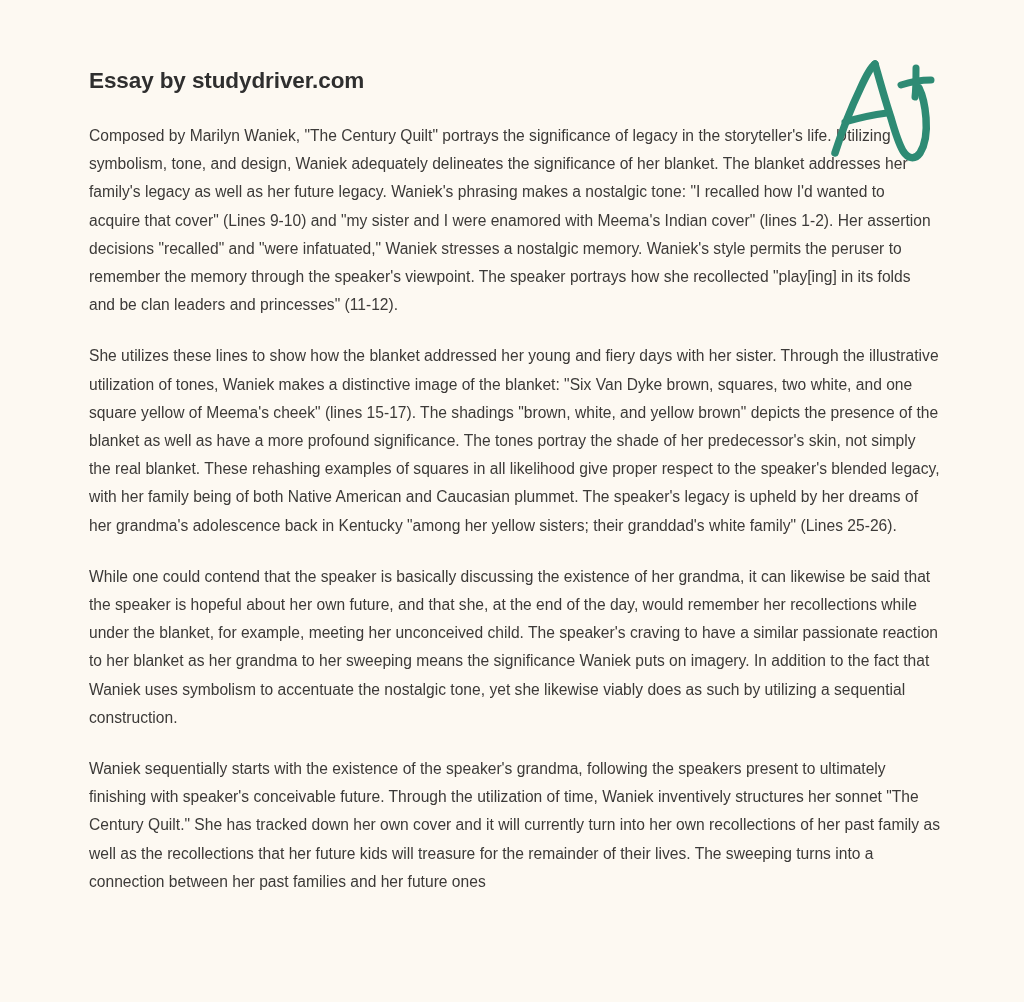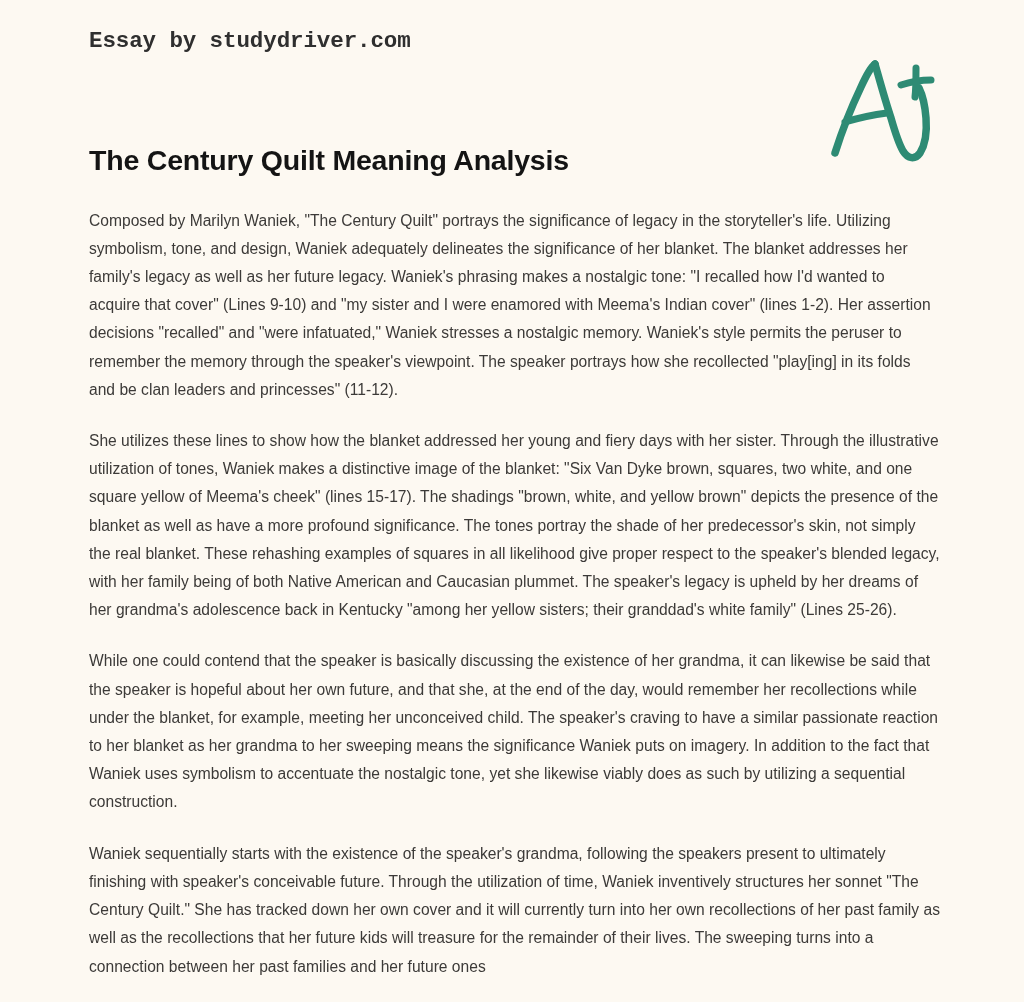--- a/index.html
+++ b/index.html
@@ -19,22 +19,21 @@
     width: 1024px;
     height: 1002px;
     box-sizing: border-box;
     padding: 0 89px;
     background: #fdf9f2;
   }
 
   
   .header {
     position: relative;
-    padding-top: 28px;
-    font-family: Liberation Mono, monospace;
+    padding-top: 67px;
   }
 
   .brand-line {
     font-size: 22.5px;
     font-weight: bold;
     color: #2f2f2f;
     letter-spacing: -0.1px;
     line-height: 1.2;
   }
 
@@ -119,21 +118,20 @@
 
         <path d="M24 70 C 34 67, 50 63, 66 61" stroke-width="7"></path>
 
         <path d="M80 33 C 89 30, 101 28, 110 28" stroke-width="7"></path>
 
         <path d="M95 16 C 95 25, 95 37, 94 45" stroke-width="7"></path>
       </svg>
     </div>
   </div>
 
-  <h1 class="title">The Century Quilt Meaning Analysis</h1>
 
   <div class="article">
     <p>Composed by Marilyn Waniek, "The Century Quilt" portrays the significance of legacy in the storyteller's life. Utilizing symbolism, tone, and design, Waniek adequately delineates the significance of her blanket. The blanket addresses her family's legacy as well as her future legacy. Waniek's phrasing makes a nostalgic tone: "I recalled how I'd wanted to acquire that cover" (Lines 9-10) and "my sister and I were enamored with Meema's Indian cover" (lines 1-2). Her assertion decisions "recalled" and "were infatuated," Waniek stresses a nostalgic memory. Waniek's style permits the peruser to remember the memory through the speaker's viewpoint. The speaker portrays how she recollected "play[ing] in its folds and be clan leaders and princesses" (11-12).</p>
     <p>She utilizes these lines to show how the blanket addressed her young and fiery days with her sister. Through the illustrative utilization of tones, Waniek makes a distinctive image of the blanket: "Six Van Dyke brown, squares, two white, and one square yellow of Meema's cheek" (lines 15-17). The shadings "brown, white, and yellow brown" depicts the presence of the blanket as well as have a more profound significance. The tones portray the shade of her predecessor's skin, not simply the real blanket. These rehashing examples of squares in all likelihood give proper respect to the speaker's blended legacy, with her family being of both Native American and Caucasian plummet. The speaker's legacy is upheld by her dreams of her grandma's adolescence back in Kentucky "among her yellow sisters; their granddad's white family" (Lines 25-26).</p>
     <p>While one could contend that the speaker is basically discussing the existence of her grandma, it can likewise be said that the speaker is hopeful about her own future, and that she, at the end of the day, would remember her recollections while under the blanket, for example, meeting her unconceived child. The speaker's craving to have a similar passionate reaction to her blanket as her grandma to her sweeping means the significance Waniek puts on imagery. In addition to the fact that Waniek uses symbolism to accentuate the nostalgic tone, yet she likewise viably does as such by utilizing a sequential construction.</p>
     <p>Waniek sequentially starts with the existence of the speaker's grandma, following the speakers present to ultimately finishing with speaker's conceivable future. Through the utilization of time, Waniek inventively structures her sonnet "The Century Quilt." She has tracked down her own cover and it will currently turn into her own recollections of her past family as well as the recollections that her future kids will treasure for the remainder of their lives. The sweeping turns into a connection between her past families and her future ones</p>
   </div>
 
 </div>
 

